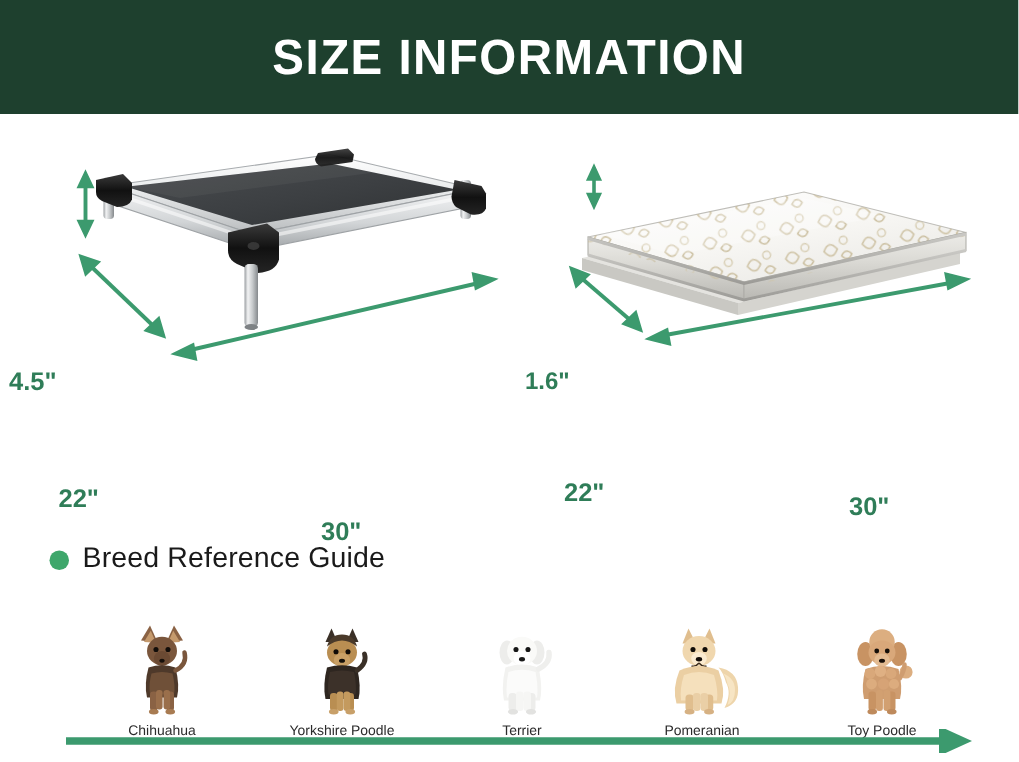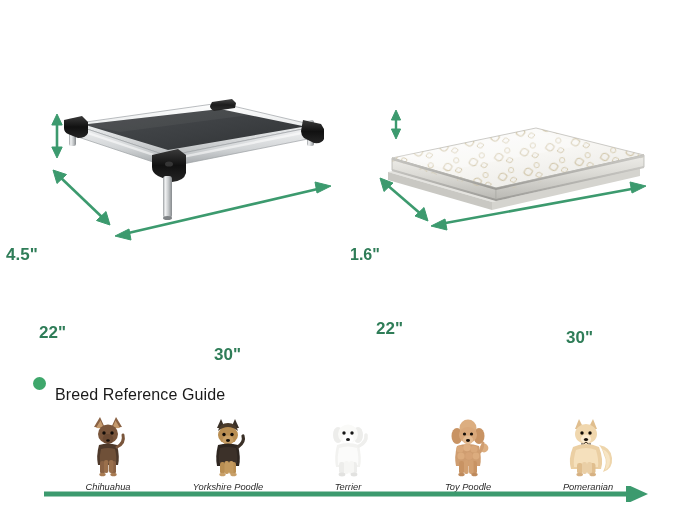--- a/index.html
+++ b/index.html
@@ -47,48 +47,50 @@
   
   .breed-head{
     position:absolute;left:33px;top:362px;
     display:flex;align-items:center;gap:9px;
   }
   .breed-dot{
     width:13px;height:13px;border-radius:50%;
     background:#3EA76B;display:block;
   }
   .breed-title{
-    font-size:16px;color:#1a1a1a;
+    font-size:19px;color:#1a1a1a;
     font-family:"Liberation Sans", sans-serif;
     letter-spacing:.1px;
-    margin-top:24px;
   }
 
   .breed-row{
     position:absolute;left:48px;top:404px;width:600px;height:88px;
     display:flex;
   }
   .breed-cell{
     flex:1 1 0;display:flex;flex-direction:column;
     align-items:center;justify-content:flex-end;
   }
   .breed-img{height:64px;display:flex;align-items:flex-end;justify-content:center;}
   .breed-name{
     margin-top:5px;font-size:9.3px;color:#2b2b2b;
-    font-family:"Liberation Sans", sans-serif;white-space:nowrap;font-style:italic;
+    font-family:"Liberation Sans", sans-serif;white-space:nowrap;
   }
 
   
   .bottom-arrow{position:absolute;left:44px;top:486px;width:606px;height:16px;}
 </style>
 </head>
 <body>
 
 <div class="page">
 
+  <div class="banner">
+    <div class="banner-title">SIZE INFORMATION</div>
+  </div>
 
   <div class="panel panel-left">
     <svg width="340" height="230" viewBox="0 0 340 230">
       <defs>
         <linearGradient id="railTop" x1="0" y1="0" x2="0" y2="1">
           <stop offset="0%" stop-color="#FFFFFF"></stop>
           <stop offset="45%" stop-color="#E9EBEC"></stop>
           <stop offset="100%" stop-color="#B9BCBE"></stop>
         </linearGradient>
         <linearGradient id="railSide" x1="0" y1="0" x2="0" y2="1">
@@ -337,20 +339,48 @@
             <rect x="31.5" y="47" width="5.5" height="12" rx="2.4" fill="#EDEDEB"></rect>
             <rect x="24" y="46" width="5" height="13" rx="2.2" fill="#F6F6F4"></rect>
             <rect x="29" y="46" width="5" height="13" rx="2.2" fill="#F6F6F4"></rect>
             <ellipse cx="22" cy="59.5" rx="3.4" ry="1.9" fill="#E2E2E0"></ellipse>
             <ellipse cx="34" cy="59.5" rx="3.4" ry="1.9" fill="#E2E2E0"></ellipse>
             <path d="M39,31 q8,-4 7,-11" fill="none" stroke="#EFEFED" stroke-width="3.6" stroke-linecap="round"></path>
           </g>
         </svg>
       </div>
       <div class="breed-name">Terrier</div>
+    </div>
+
+    <div class="breed-cell">
+      <div class="breed-img">
+        <svg width="62" height="62" viewBox="0 0 62 62">
+          <g>
+            <path d="M18,14 L22,4 L27,14 Z" fill="#E0BE8E"></path>
+            <path d="M40,14 L36,4 L31,14 Z" fill="#E0BE8E"></path>
+            <ellipse cx="29" cy="19" rx="11" ry="10" fill="#F0D7AE"></ellipse>
+            <ellipse cx="29" cy="24" rx="5.2" ry="4.4" fill="#FBEBD0"></ellipse>
+            <circle cx="25" cy="18" r="1.7" fill="#100c07"></circle>
+            <circle cx="33" cy="18" r="1.7" fill="#100c07"></circle>
+            <ellipse cx="29" cy="24.5" rx="2.1" ry="1.5" fill="#140d08"></ellipse>
+            <path d="M29,27 q-2.5,3 -5,2 M29,27 q2.5,3 5,2" fill="none" stroke="#3a2a1a" stroke-width="1"></path>
+            <path d="M16,32 q13,-6 26,0 q5,13 2,22 l-30,0 q-3,-10 2,-22 Z" fill="#EBCFA3"></path>
+            <path d="M19,35 q10,-4 20,0 q3,10 2,17 l-24,0 q-1,-8 2,-17 Z" fill="#F5E0BC"></path>
+            <path d="M42,30 q12,2 13,13 q1,11 -9,14 q5,-10 1,-17 q-2,-7 -5,-10 Z" fill="#EED5AB"></path>
+            <path d="M45,34 q8,3 8,11 q0,8 -5,10 q3,-9 0,-14 q-1,-5 -3,-7 Z" fill="#F7E5C4"></path>
+            <rect x="20" y="48" width="5.5" height="11" rx="2.4" fill="#E0BE8E"></rect>
+            <rect x="33" y="48" width="5.5" height="11" rx="2.4" fill="#E0BE8E"></rect>
+            <rect x="25" y="47" width="5" height="12" rx="2.2" fill="#EACFA6"></rect>
+            <rect x="30" y="47" width="5" height="12" rx="2.2" fill="#EACFA6"></rect>
+            <ellipse cx="22.7" cy="59.5" rx="3.3" ry="1.8" fill="#D6B183"></ellipse>
+            <ellipse cx="35.7" cy="59.5" rx="3.3" ry="1.8" fill="#D6B183"></ellipse>
+          </g>
+        </svg>
+      </div>
+      <div class="breed-name">Pomeranian</div>
     </div>
 
     <div class="breed-cell">
       <div class="breed-img">
         <svg width="58" height="62" viewBox="0 0 58 62">
           <g>
             <ellipse cx="18" cy="21" rx="5.5" ry="8" fill="#C89363"></ellipse>
             <ellipse cx="40" cy="21" rx="5.5" ry="8" fill="#C89363"></ellipse>
             <circle cx="29" cy="13" r="8.5" fill="#DCAE80"></circle>
             <ellipse cx="29" cy="20" rx="9" ry="8" fill="#D9A87A"></ellipse>
@@ -371,48 +401,20 @@
             <rect x="30" y="45" width="4.6" height="14" rx="2" fill="#D2A071"></rect>
             <ellipse cx="22.5" cy="59.5" rx="3.2" ry="1.8" fill="#BE8A5C"></ellipse>
             <ellipse cx="35.5" cy="59.5" rx="3.2" ry="1.8" fill="#BE8A5C"></ellipse>
             <circle cx="45" cy="33" r="4.4" fill="#DCAE80"></circle>
             <path d="M41,37 q3,-5 3,-9" fill="none" stroke="#CF9D70" stroke-width="3" stroke-linecap="round"></path>
           </g>
         </svg>
       </div>
       <div class="breed-name">Toy Poodle</div>
     </div>
-
-    <div class="breed-cell">
-      <div class="breed-img">
-        <svg width="62" height="62" viewBox="0 0 62 62">
-          <g>
-            <path d="M18,14 L22,4 L27,14 Z" fill="#E0BE8E"></path>
-            <path d="M40,14 L36,4 L31,14 Z" fill="#E0BE8E"></path>
-            <ellipse cx="29" cy="19" rx="11" ry="10" fill="#F0D7AE"></ellipse>
-            <ellipse cx="29" cy="24" rx="5.2" ry="4.4" fill="#FBEBD0"></ellipse>
-            <circle cx="25" cy="18" r="1.7" fill="#100c07"></circle>
-            <circle cx="33" cy="18" r="1.7" fill="#100c07"></circle>
-            <ellipse cx="29" cy="24.5" rx="2.1" ry="1.5" fill="#140d08"></ellipse>
-            <path d="M29,27 q-2.5,3 -5,2 M29,27 q2.5,3 5,2" fill="none" stroke="#3a2a1a" stroke-width="1"></path>
-            <path d="M16,32 q13,-6 26,0 q5,13 2,22 l-30,0 q-3,-10 2,-22 Z" fill="#EBCFA3"></path>
-            <path d="M19,35 q10,-4 20,0 q3,10 2,17 l-24,0 q-1,-8 2,-17 Z" fill="#F5E0BC"></path>
-            <path d="M42,30 q12,2 13,13 q1,11 -9,14 q5,-10 1,-17 q-2,-7 -5,-10 Z" fill="#EED5AB"></path>
-            <path d="M45,34 q8,3 8,11 q0,8 -5,10 q3,-9 0,-14 q-1,-5 -3,-7 Z" fill="#F7E5C4"></path>
-            <rect x="20" y="48" width="5.5" height="11" rx="2.4" fill="#E0BE8E"></rect>
-            <rect x="33" y="48" width="5.5" height="11" rx="2.4" fill="#E0BE8E"></rect>
-            <rect x="25" y="47" width="5" height="12" rx="2.2" fill="#EACFA6"></rect>
-            <rect x="30" y="47" width="5" height="12" rx="2.2" fill="#EACFA6"></rect>
-            <ellipse cx="22.7" cy="59.5" rx="3.3" ry="1.8" fill="#D6B183"></ellipse>
-            <ellipse cx="35.7" cy="59.5" rx="3.3" ry="1.8" fill="#D6B183"></ellipse>
-          </g>
-        </svg>
-      </div>
-      <div class="breed-name">Pomeranian</div>
-    </div>
   </div>
 
   <div class="bottom-arrow">
     <svg width="606" height="16" viewBox="0 0 606 16">
       <line x1="0" y1="8" x2="586" y2="8" stroke="#3C9A6E" stroke-width="5"></line>
       <polygon points="604,8 582,18 582,-2" fill="#3C9A6E"></polygon>
     </svg>
   </div>
 
 </div>

